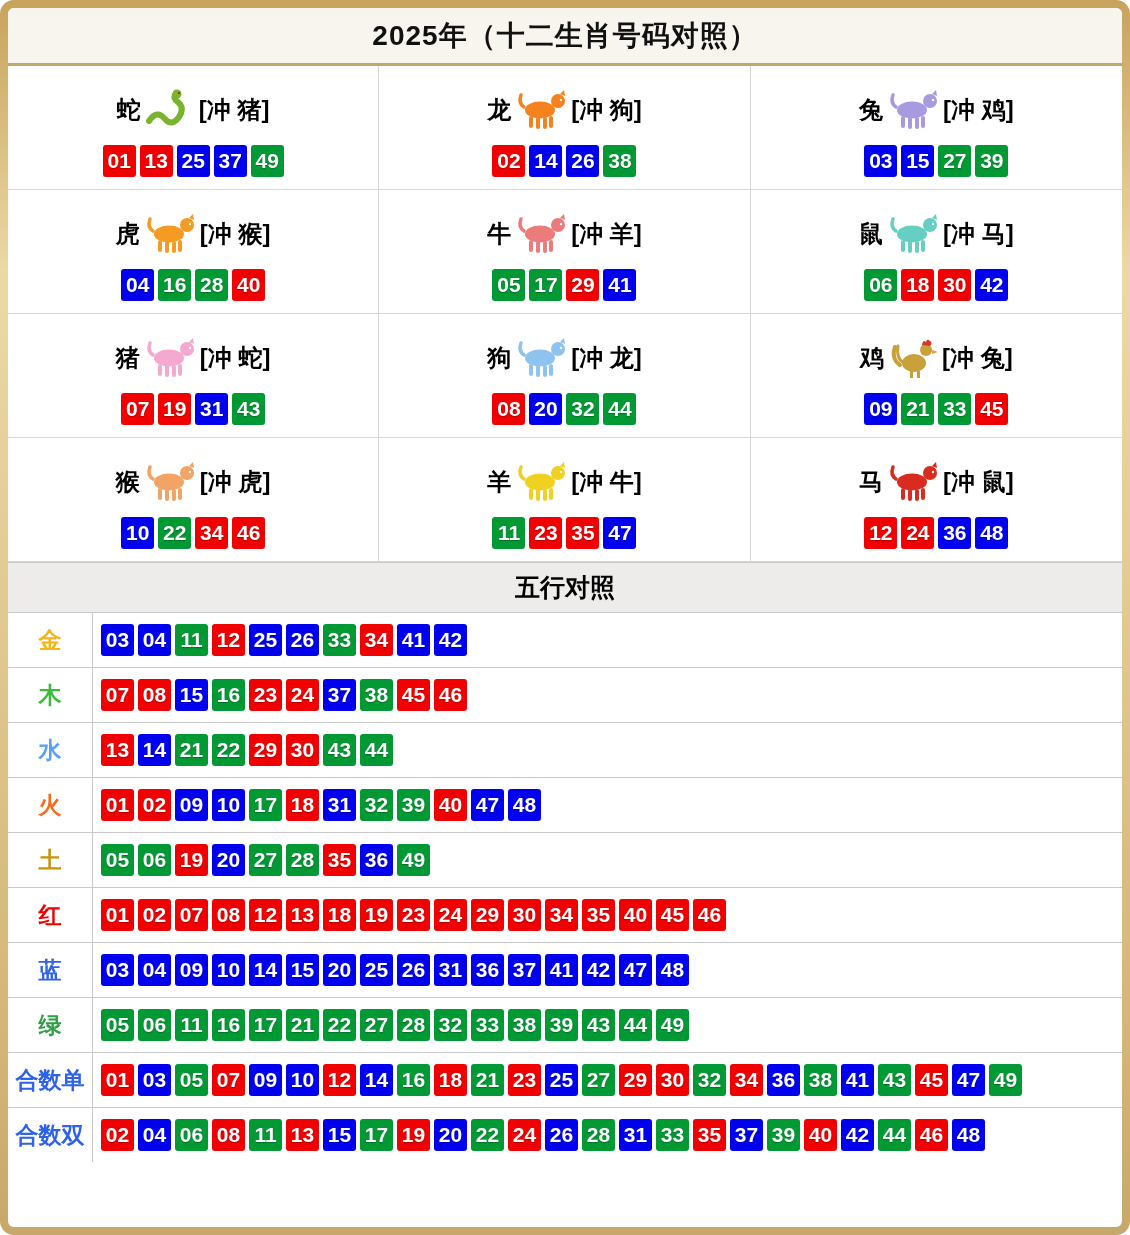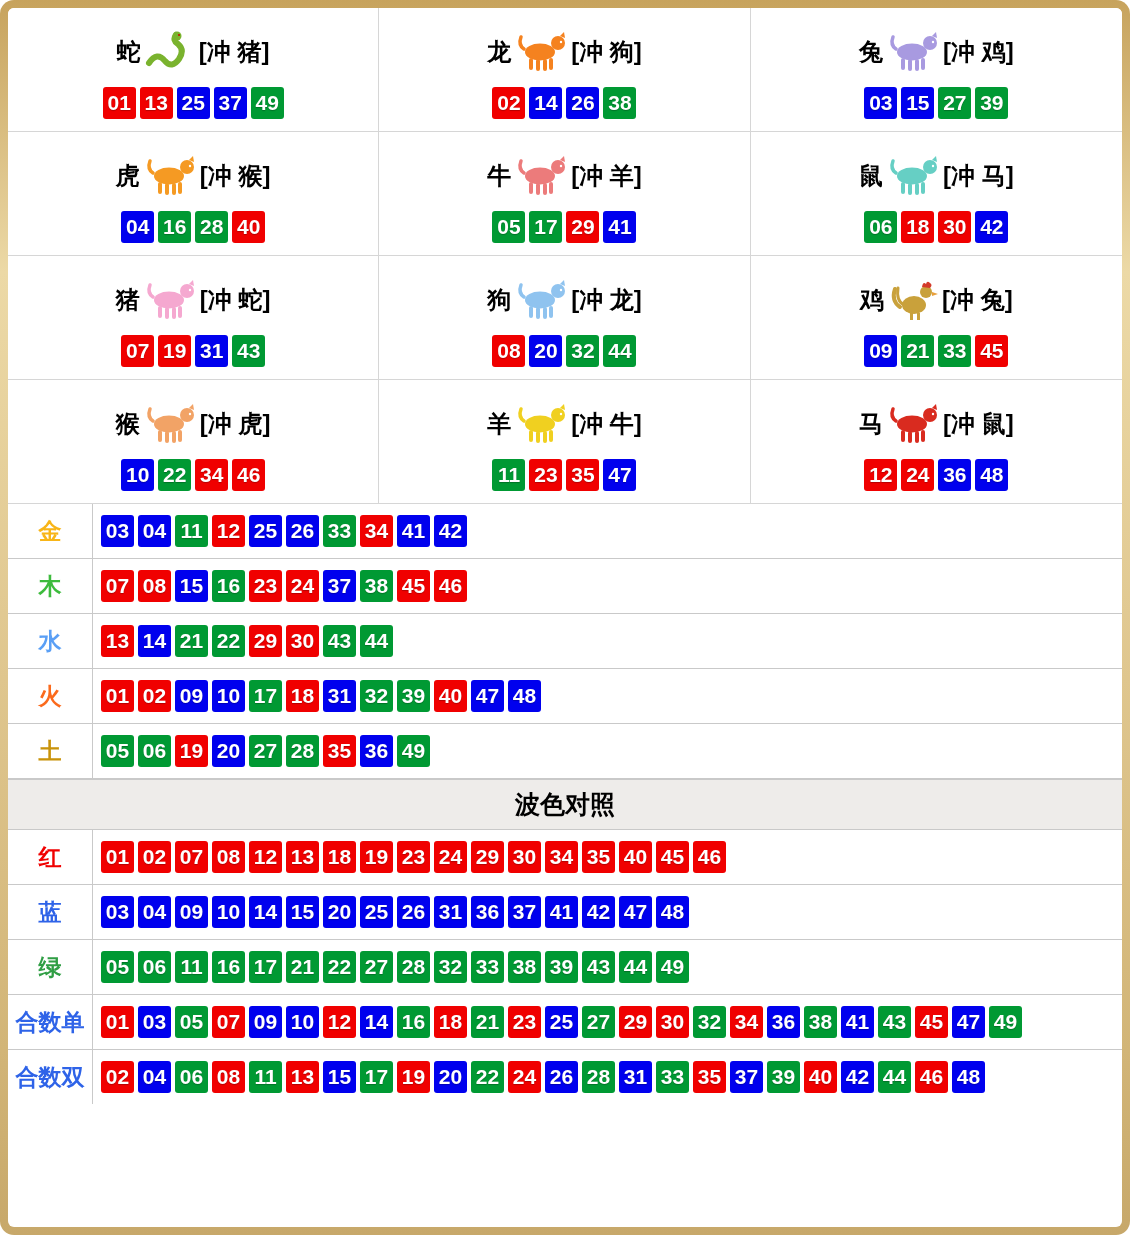--- a/index.html
+++ b/index.html
@@ -90,20 +90,21 @@
     padding:4px 6px;
   }
   .sections{flex:1 1 auto;display:flex;flex-direction:column;}
   .sections .drow:last-child{border-bottom:none;}
 </style>
 </head>
 <body>
 
 <div class="frame">
   <div class="card">
+    <div class="title-bar">2025年（十二生肖号码对照）</div>
     <div class="zodiac-grid">
         <div class="zcell">
           <div class="zhead">
             <span>蛇</span>
             <span class="zicon">
               <svg width="50" height="42" viewBox="0 0 50 42">
     <path d="M4 32 Q12 20 20 30 Q27 38 34 28 Q40 19 33 13 Q27 9 31 4" fill="none" stroke="#7ab32e" stroke-width="6" stroke-linecap="round"></path>
     <circle cx="32" cy="5" r="4.5" fill="#7ab32e"></circle>
                 <circle cx="34" cy="4" r="1" fill="#c00"></circle>
               </svg>
@@ -387,20 +388,21 @@
           </div>
           <div class="zballs">
             <span class="ball" style="background-color: rgb(240, 0, 0);">12</span>
             <span class="ball" style="background-color: rgb(240, 0, 0);">24</span>
             <span class="ball" style="background-color: rgb(0, 0, 238);">36</span>
             <span class="ball" style="background-color: rgb(0, 0, 238);">48</span>
           </div>
         </div>
       </div>
     <div class="sections" id="sections">
+        <div class="sec-header">五行对照</div>
         <div class="drow">
           <div class="dlabel" style="color: rgb(248, 181, 23);">金</div>
           <div class="dballs">
             <span class="ball" style="background-color: rgb(0, 0, 238);">03</span>
             <span class="ball" style="background-color: rgb(0, 0, 238);">04</span>
             <span class="ball" style="background-color: rgb(0, 153, 51);">11</span>
             <span class="ball" style="background-color: rgb(240, 0, 0);">12</span>
             <span class="ball" style="background-color: rgb(0, 0, 238);">25</span>
             <span class="ball" style="background-color: rgb(0, 0, 238);">26</span>
             <span class="ball" style="background-color: rgb(0, 153, 51);">33</span>
@@ -461,21 +463,20 @@
             <span class="ball" style="background-color: rgb(0, 153, 51);">06</span>
             <span class="ball" style="background-color: rgb(240, 0, 0);">19</span>
             <span class="ball" style="background-color: rgb(0, 0, 238);">20</span>
             <span class="ball" style="background-color: rgb(0, 153, 51);">27</span>
             <span class="ball" style="background-color: rgb(0, 153, 51);">28</span>
             <span class="ball" style="background-color: rgb(240, 0, 0);">35</span>
             <span class="ball" style="background-color: rgb(0, 0, 238);">36</span>
             <span class="ball" style="background-color: rgb(0, 153, 51);">49</span>
           </div>
         </div>
-        <div class="sec-header">波色对照</div>
         <div class="drow">
           <div class="dlabel" style="color: rgb(240, 0, 0);">红</div>
           <div class="dballs">
             <span class="ball" style="background-color: rgb(240, 0, 0);">01</span>
             <span class="ball" style="background-color: rgb(240, 0, 0);">02</span>
             <span class="ball" style="background-color: rgb(240, 0, 0);">07</span>
             <span class="ball" style="background-color: rgb(240, 0, 0);">08</span>
             <span class="ball" style="background-color: rgb(240, 0, 0);">12</span>
             <span class="ball" style="background-color: rgb(240, 0, 0);">13</span>
             <span class="ball" style="background-color: rgb(240, 0, 0);">18</span>

